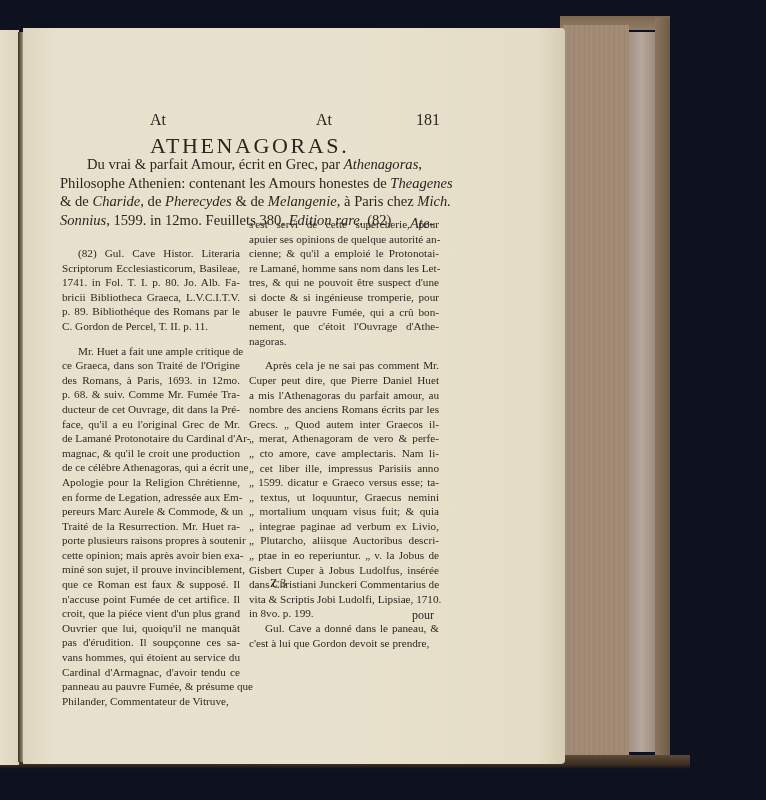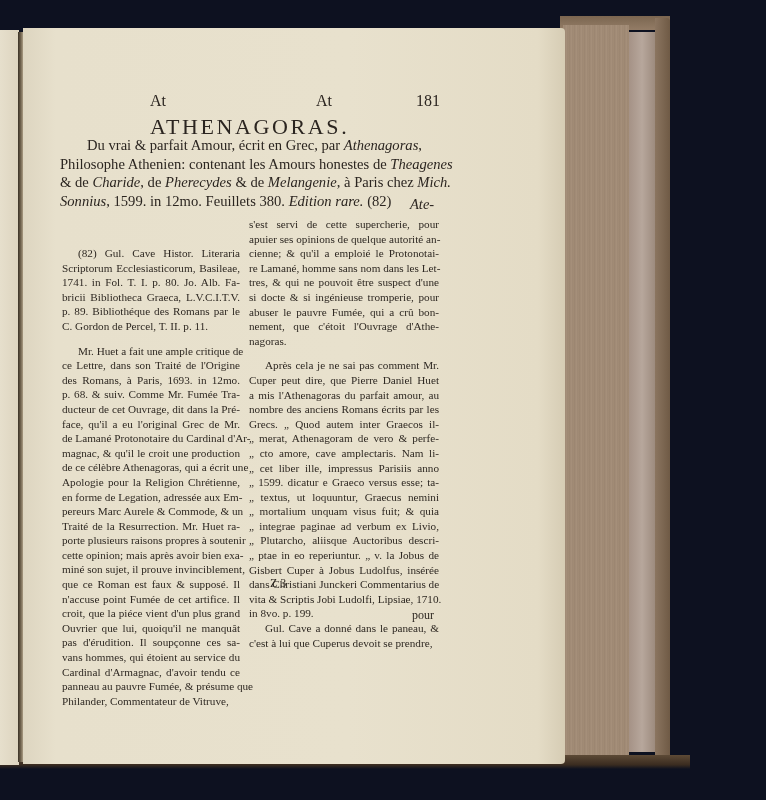--- a/index.html
+++ b/index.html
@@ -36,21 +36,21 @@
   }
   .board {
     position:absolute; left:655px; top:18px; width:15px; height:742px;
     background:linear-gradient(90deg,#8b7560,#6f5a45);
     border-radius:0 3px 3px 0;
   }
   .board-top {
     position:absolute; left:560px; top:16px; width:110px; height:14px;
     background:linear-gradient(#7b6650,#937c66);
   }
-  .txt { position:absolute; color:#2b2520; white-space:nowrap; }
+  .txt { position:absolute; color:#2b2520; white-space:nowrap;margin-top:19px; }
   .rh { font-size:16px; top:92px; }
   .title { left:150px; top:114px; font-size:22px; letter-spacing:2.6px; }
   .entry { left:60px; top:136px; font-size:14.6px; line-height:18.5px; white-space:normal; width:400px; }
   .entry-lines div { white-space:nowrap; }
   i { font-style:italic; }
   .catch { font-style:italic; font-size:14.5px; left:410px; top:196px; }
   .col { position:absolute; font-size:11.2px; line-height:14.6px; color:#2e2822; width:178px; }
   .col div { white-space:nowrap; text-align:justify; text-align-last:justify; }
   .col div.last { text-align-last:left; }
   .col .gap { height:10px; }
@@ -92,21 +92,21 @@
         <div style="padding-left: 16px; margin-top: 28px;">(82) Gul. Cave Histor. Literaria</div>
         <div>Scriptorum Ecclesiasticorum, Basileae,</div>
         <div>1741. in Fol. T. I. p. 80.  Jo. Alb. Fa-</div>
         <div>bricii Bibliotheca Graeca, L.V.C.I.T.V.</div>
         <div>p. 89.  Bibliothéque des Romans par le</div>
         <div class="last">C. Gordon de Percel, T. II. p. 11.</div>
       </div>
     <div class="gap"></div>
     <div id="lp">
         <div style="padding-left: 16px;">Mr. Huet a fait une ample critique de</div>
-        <div>ce Lettre, dans son Traité de l'Origine</div>
+        <div>ce Graeca, dans son Traité de l'Origine</div>
         <div>des Romans, à Paris, 1693. in 12mo.</div>
         <div>p. 68. &amp; suiv. Comme Mr. Fumée Tra-</div>
         <div>ducteur de cet Ouvrage, dit dans la Pré-</div>
         <div>face, qu'il a eu l'original Grec de Mr.</div>
         <div>de Lamané Protonotaire du Cardinal d'Ar-</div>
         <div>magnac, &amp; qu'il le croit une production</div>
         <div>de ce célèbre Athenagoras, qui a écrit une</div>
         <div>Apologie pour la Religion Chrétienne,</div>
         <div>en forme de Legation, adressée aux Em-</div>
         <div>pereurs Marc Aurele &amp; Commode, &amp; un</div>
@@ -154,19 +154,19 @@
         <div>„ integrae paginae ad verbum ex Livio,</div>
         <div>„ Plutarcho, aliisque Auctoribus descri-</div>
         <div>„ ptae in eo reperiuntur. „ v. la Jobus de</div>
         <div>Gisbert Cuper à Jobus Ludolfus, insérée</div>
         <div>dans Christiani Junckeri Commentarius de</div>
         <div>vita &amp; Scriptis Jobi Ludolfi, Lipsiae, 1710.</div>
         <div class="last">in 8vo. p. 199.</div>
       </div>
     <div id="rp3">
         <div style="padding-left: 16px;">Gul. Cave a donné dans le paneau, &amp;</div>
-        <div class="last">c'est à lui que Cuperus devoit se prendre,</div>
+        <div class="last">c'est à lui que Gordon devoit se prendre,</div>
       </div>
   </div>
 
   <span class="sig" style="left:270px; top:576px;">Z 3</span>
   <span class="sig" style="left:412px; top:608px;">pour</span>
 </div>
 
 </body></html>

